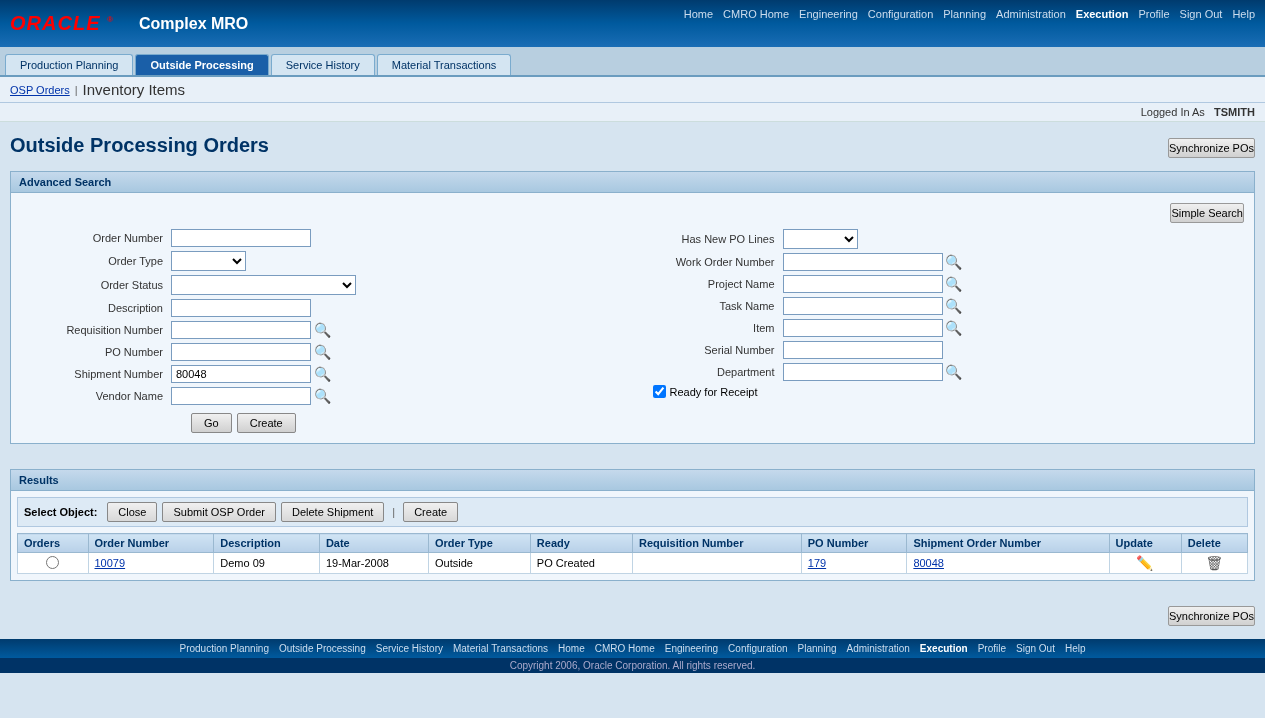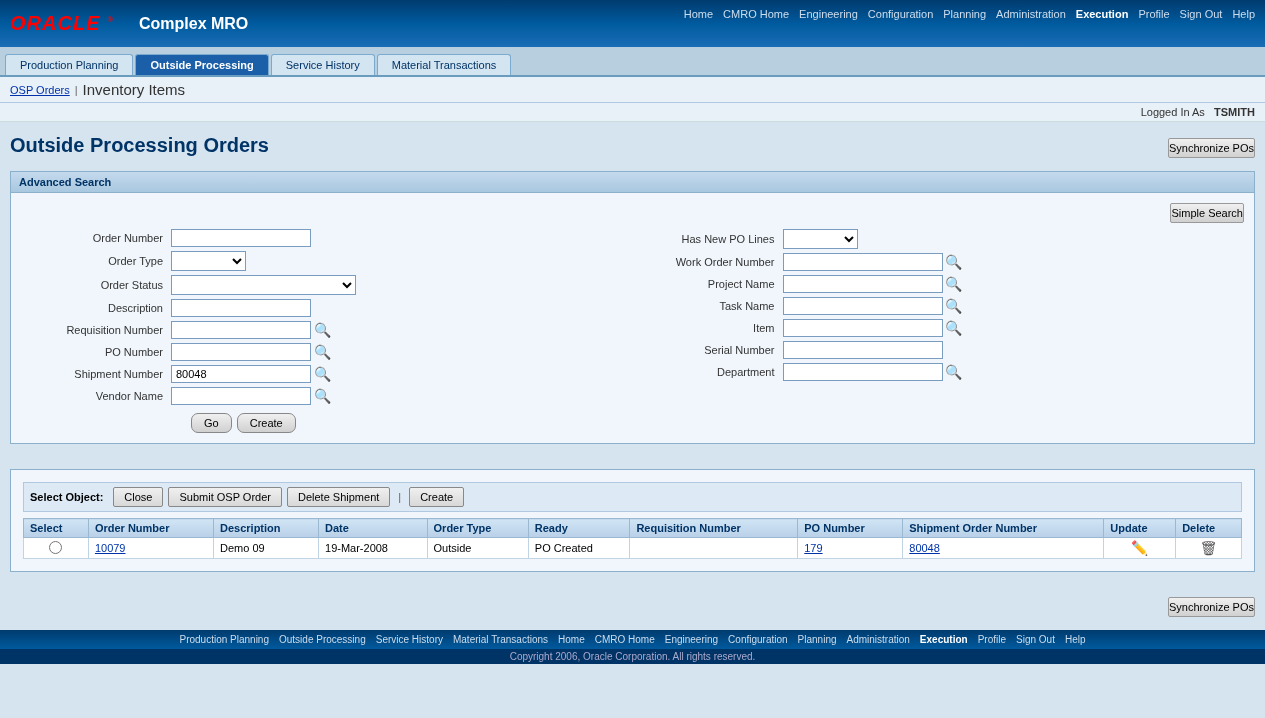--- a/index.html
+++ b/index.html
@@ -218,26 +218,26 @@
       gap: 5px;
       margin-top: 8px;
       padding-left: 160px;
     }
     .btn-action {
       background: linear-gradient(180deg, #f0f0f0, #d0d0d0);
       border: 1px solid #888;
       padding: 3px 12px;
       font-size: 11px;
       cursor: pointer;
-      border-radius: 7px;
+      border-radius: 2px;
     }
 
     
     .results-panel .panel-body {
-      padding: 12px;
+      padding: 6px;
     }
     .select-object-bar {
       display: flex;
       align-items: center;
       gap: 5px;
       margin-bottom: 6px;
       background: #ddeaf5;
       padding: 4px 6px;
       border: 1px solid #b0c8e0;
     }
@@ -472,41 +472,46 @@
           </div>
           <div class="form-row">
             <label class="form-label">Serial Number</label>
             <input type="text" class="form-control form-control-wide" value="" style="">
           </div>
           <div class="form-row">
             <label class="form-label">Department</label>
             <input type="text" class="form-control form-control-wide" value="" style="">
             <span class="search-icon">🔍</span>
           </div>
+          <div class="checkbox-row">
+            <input type="checkbox" checked="" style="margin-right: 4px;">
+            <label>Ready for Receipt</label>
+          </div>
         </div>
       </div>
     </div>
   </div>
 
   <div class="panel results-panel">
+    <div class="panel-header">Results</div>
     <div class="panel-body">
 
       <div class="select-object-bar">
         <span class="select-label">Select Object:</span>
         <button class="btn-action-blue">Close</button>
         <button class="btn-action-blue">Submit OSP Order</button>
         <button class="btn-action-blue">Delete Shipment</button>
         <span class="btn-separator">|</span>
         <button class="btn-action-blue">Create</button>
       </div>
 
       <table class="results-table">
         <thead>
           <tr>
-            <th>Select</th>
+            <th>Orders</th>
             <th>Order Number</th>
             <th>Description</th>
             <th>Date</th>
             <th>Order Type</th>
             <th>Ready</th>
             <th>Requisition Number</th>
             <th>PO Number</th>
             <th>Shipment Order Number</th>
             <th>Update</th>
             <th>Delete</th>

